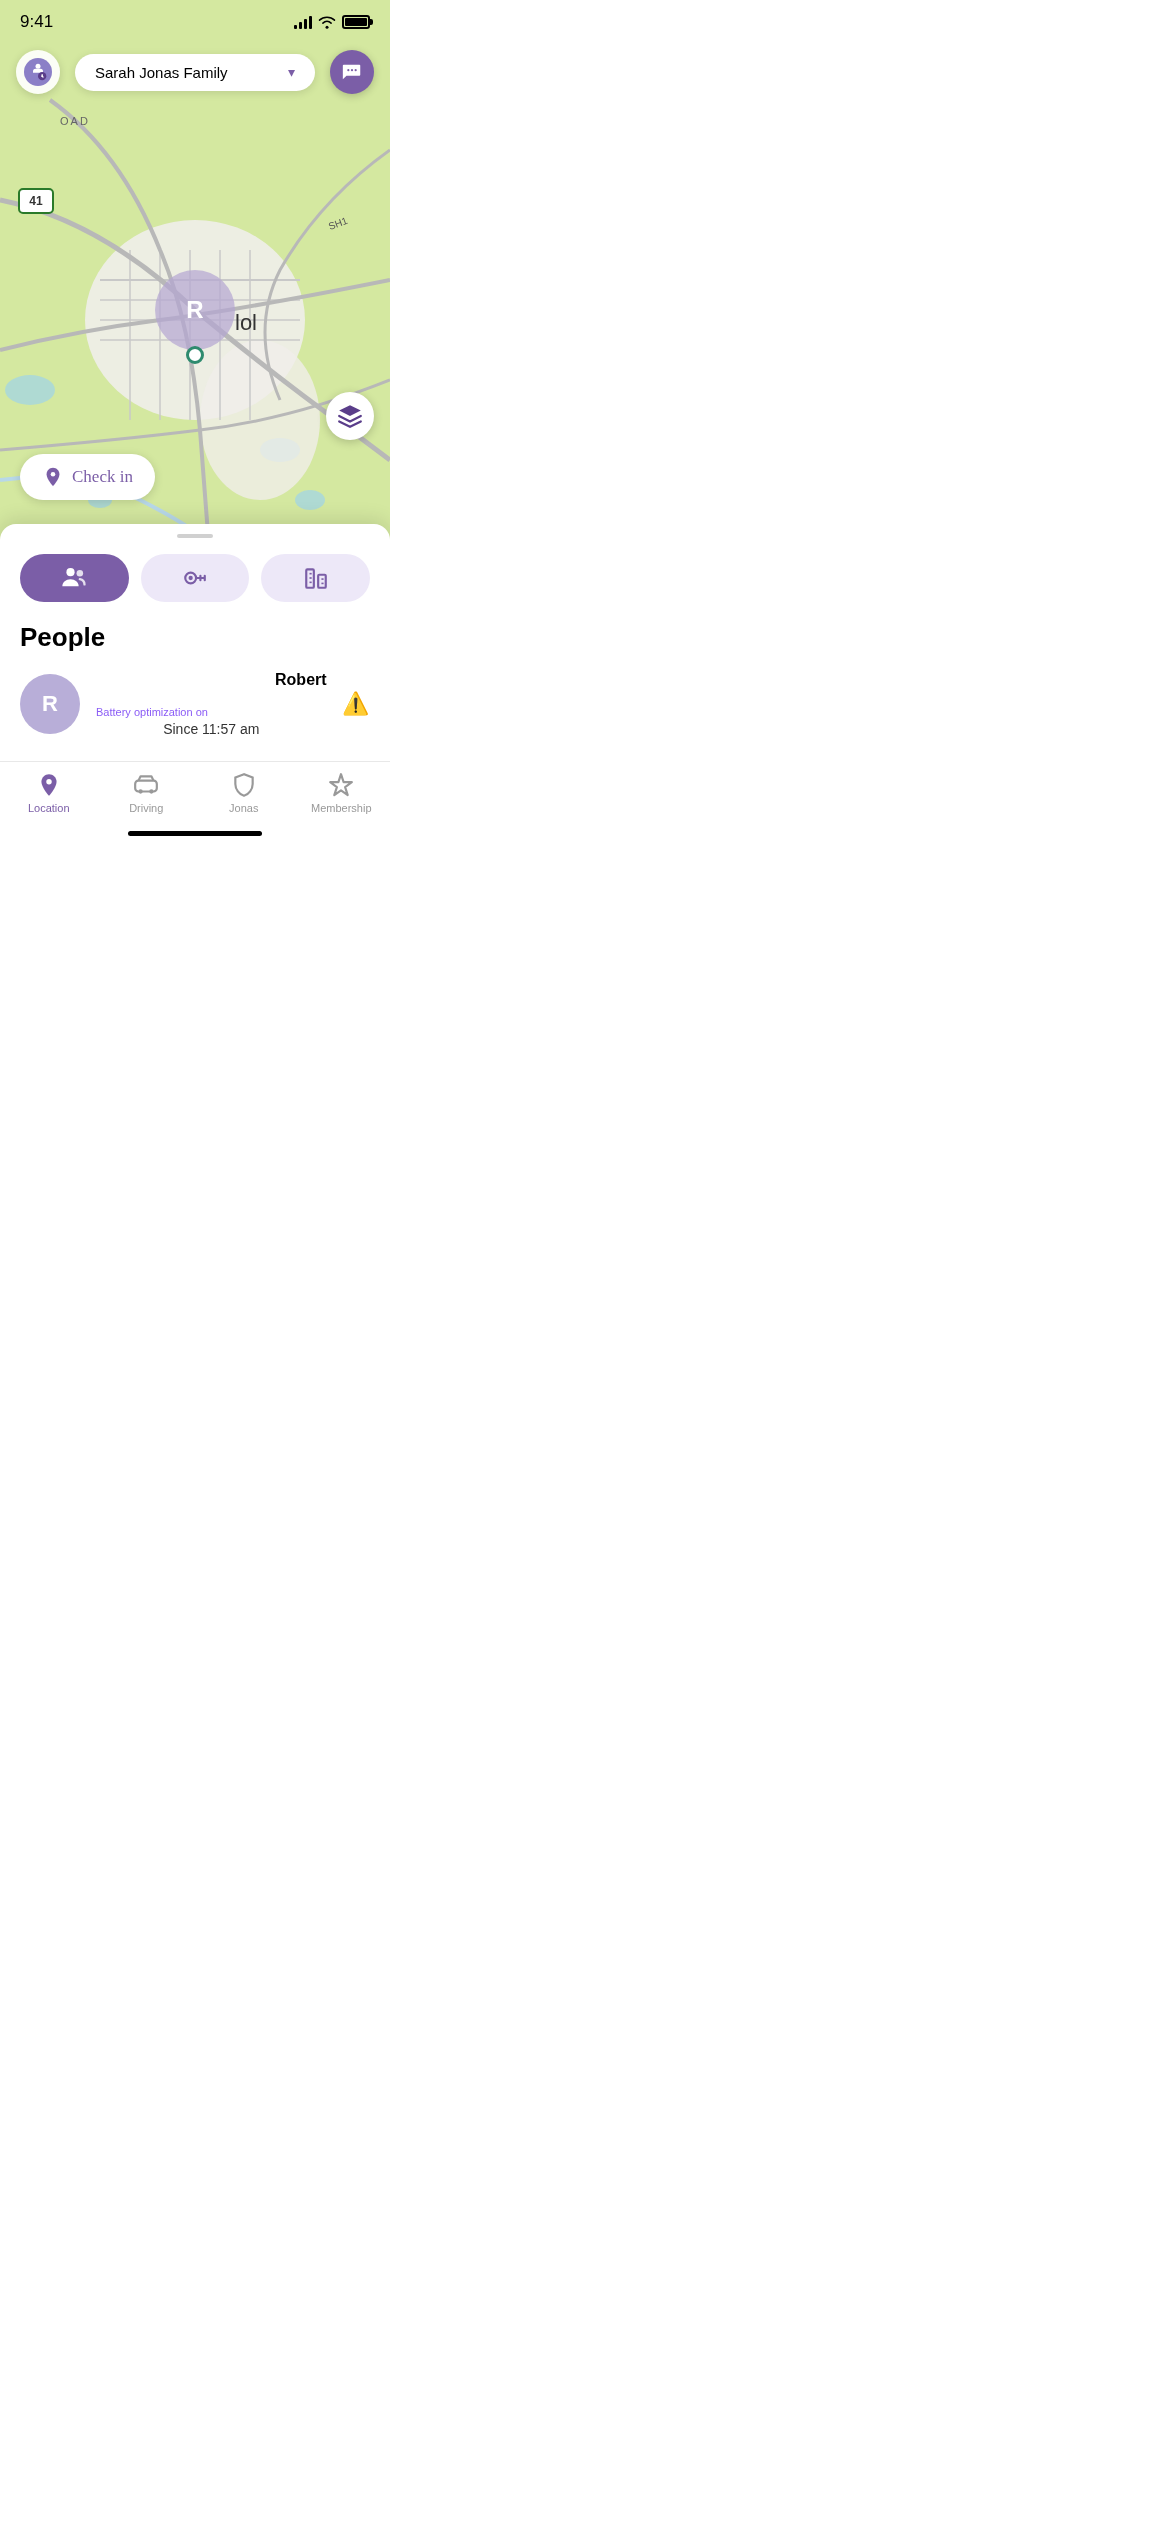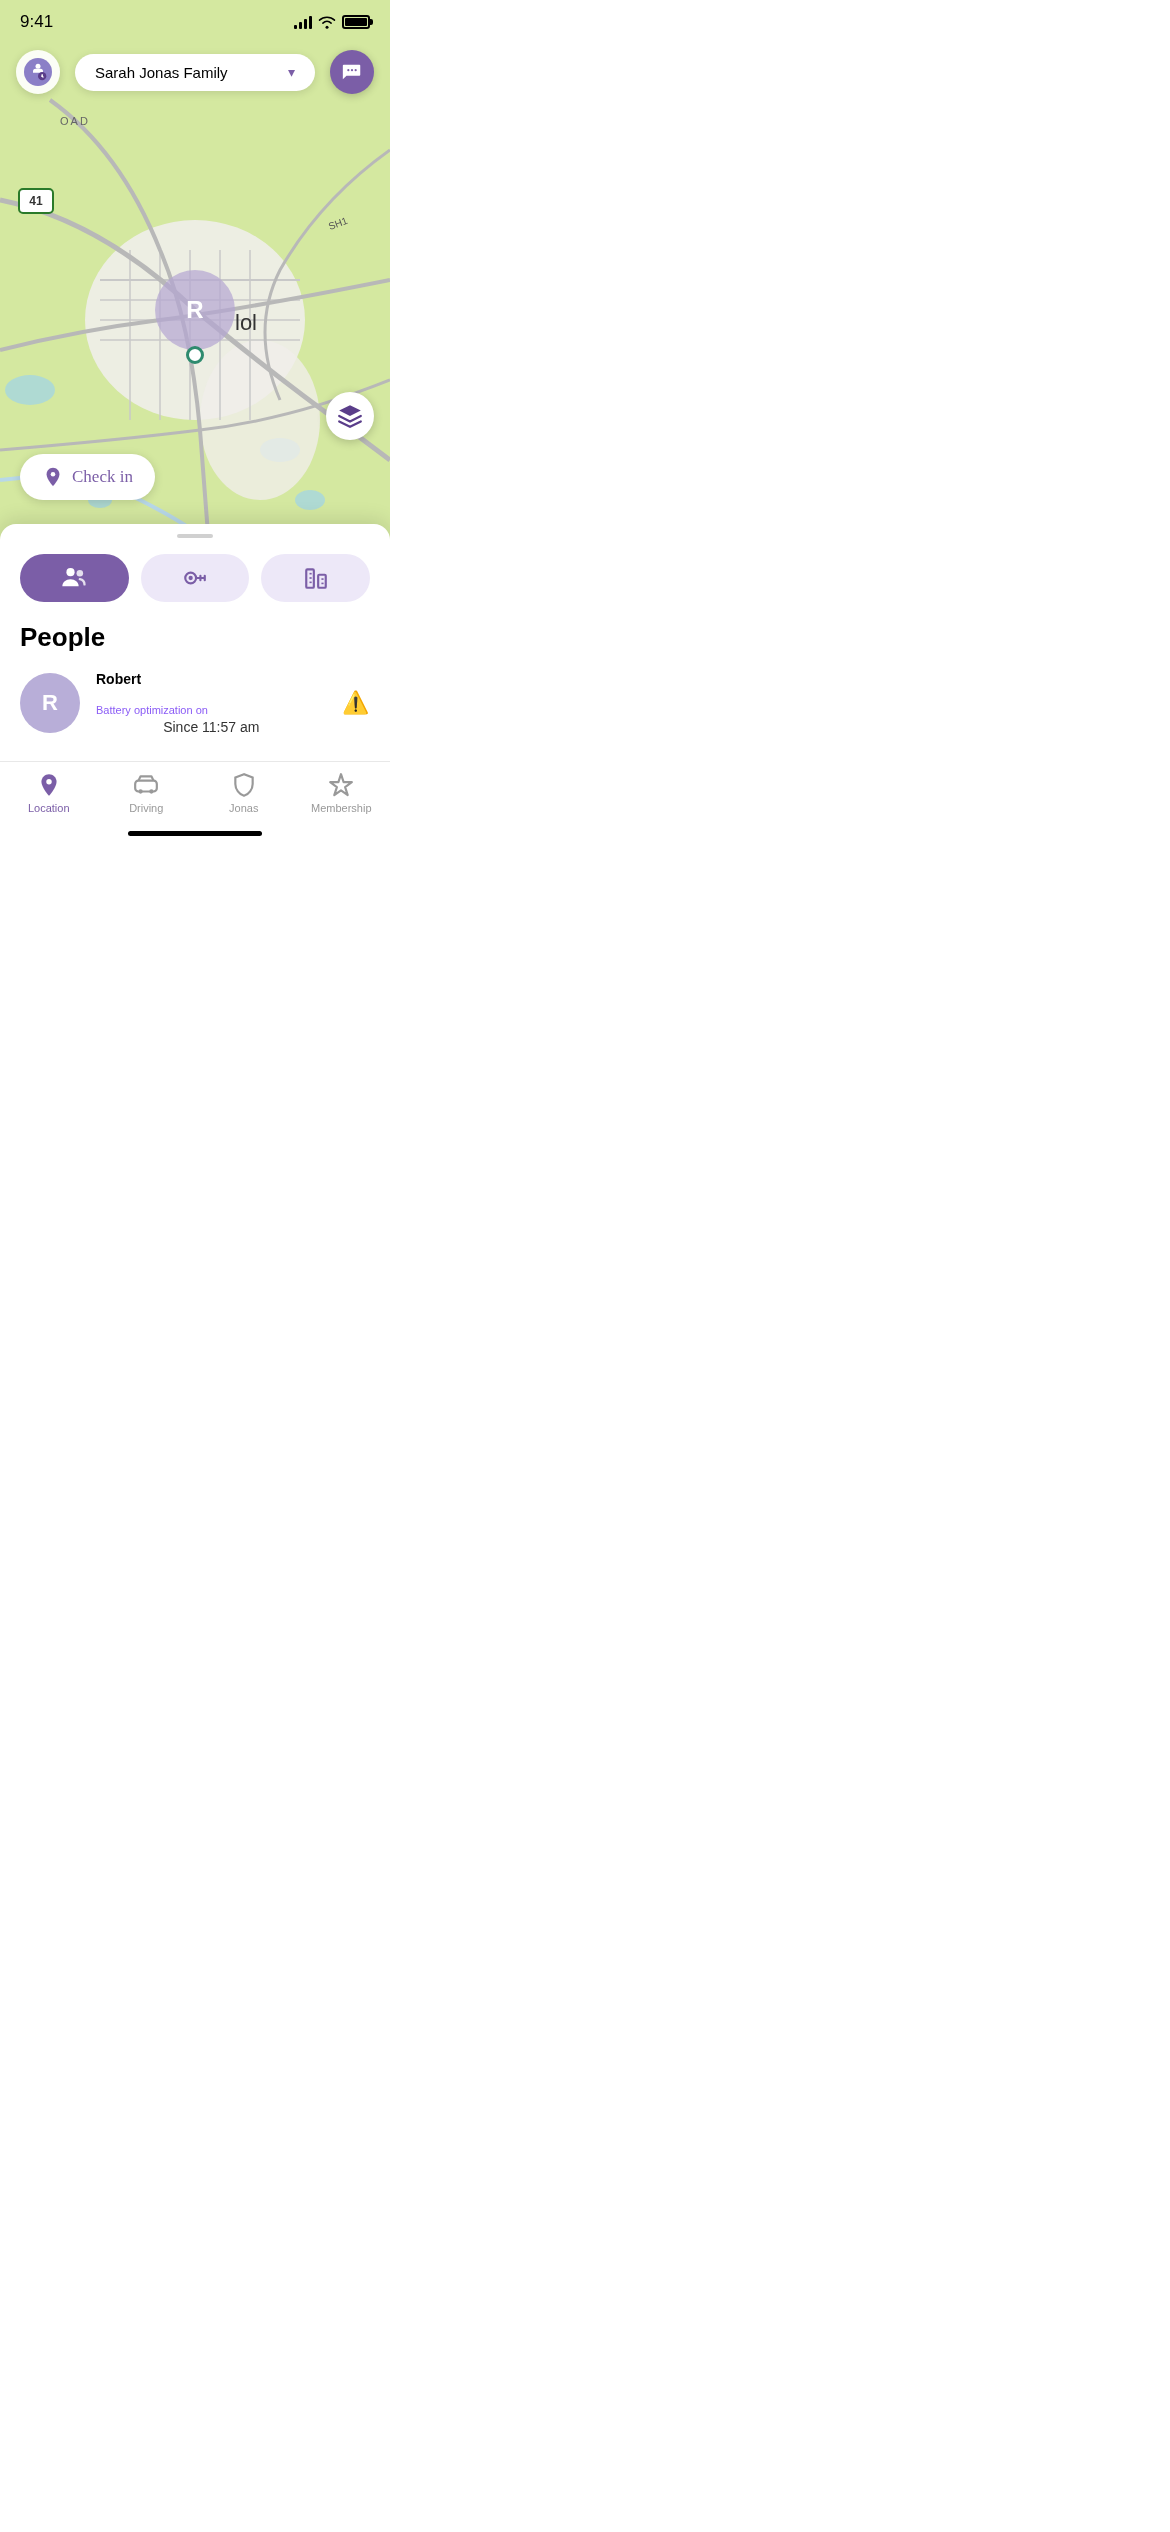--- a/index.html
+++ b/index.html
@@ -287,24 +287,25 @@
       justify-content: center;
       font-size: 22px;
       font-weight: 600;
       color: #fff;
       flex-shrink: 0;
     }
     .person-info {
       flex: 1;
     }
     .person-name {
-      font-size: 14px;
+      font-size: 16px;
       font-weight: 700;
       color: #000;
       margin-bottom: 17px;
+      text-align: right;
     }
     .person-status {
       font-size: 11px;
       color: #8b5cf6;
       margin-bottom: 3px;
     }
     .person-time {
       font-size: 14px;
       color: #333;
       text-align: center;

